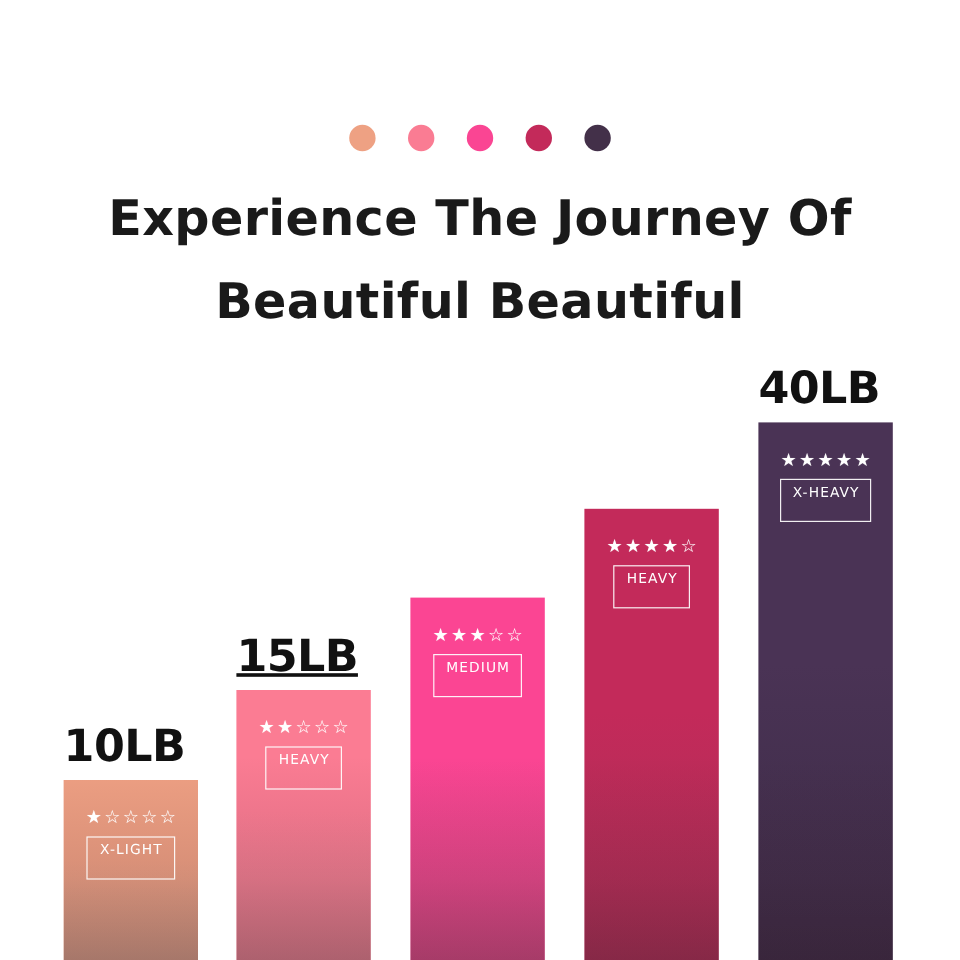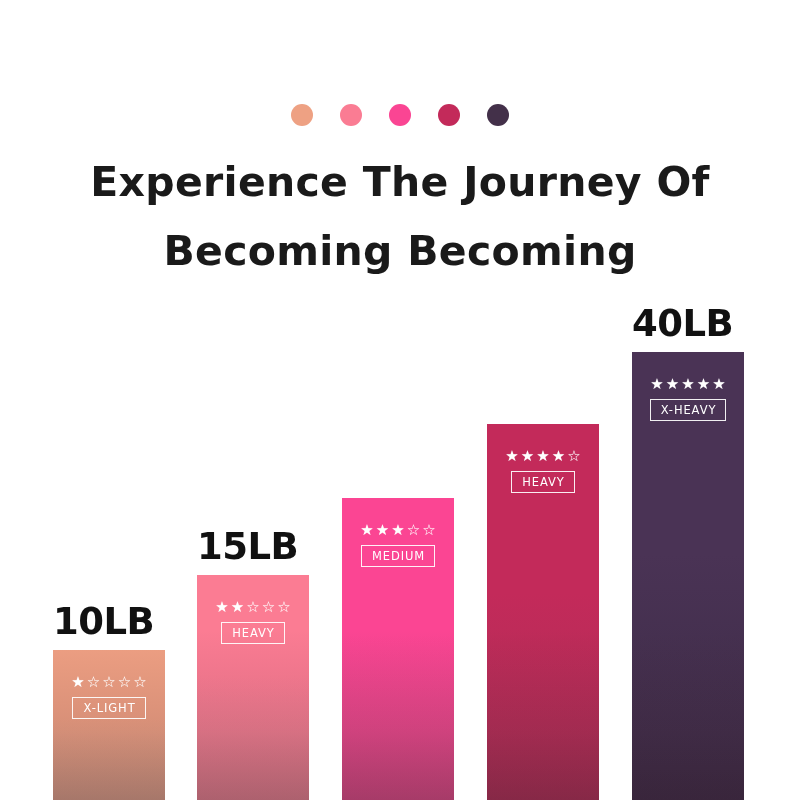--- a/index.html
+++ b/index.html
@@ -125,62 +125,62 @@
     text-shadow: 0 0 1px rgba(255,255,255,0.35);
   }
   .stars span { display: block; }
   .level-box {
     border: 1.6px solid rgba(255,255,255,0.92);
     color: #ffffff;
     font-family: "DejaVu Sans", "Liberation Sans", sans-serif;
     font-size: 11.5px;
     font-weight: 400;
     letter-spacing: 0.9px;
-    padding: 4px 9px 4px 10px;
+    padding: 4px 9px 18px 10px;
     line-height: 12px;
     white-space: nowrap;
   }
 </style>
 </head>
 <body>
 
 <div id="poster">
 
   <div class="dots-row">
       <span class="dot" style="background: rgb(238, 161, 131);"></span>
       <span class="dot" style="background: rgb(250, 124, 147);"></span>
       <span class="dot" style="background: rgb(250, 69, 147);"></span>
       <span class="dot" style="background: rgb(195, 42, 90);"></span>
       <span class="dot" style="background: rgb(67, 48, 73);"></span>
     </div>
 
   <div class="headline">
     <span class="line">Experience The Journey Of</span>
-    <span class="line">Becoming Becoming</span>
+    <span class="line">Beautiful Beautiful</span>
   </div>
 
   <div class="chart">
       <div class="bar-group" style="left: 53px; width: 112px; height: 800px;">
         <div class="weight-label" style="top: 602px;">10LB</div>
         <div class="bar" style="height: 150px; background: linear-gradient(rgb(240, 161, 132) 0%, rgb(240, 161, 132) 45%, rgb(217, 160, 137) 100%);">
           <div class="bar-shade"></div>
           <div class="badge-block" style="top: 24px;">
             <div class="stars">
               <span>★</span>
               <span>☆</span>
               <span>☆</span>
               <span>☆</span>
               <span>☆</span>
             </div>
             <div class="level-box">X-LIGHT</div>
           </div>
         </div>
       </div>
       <div class="bar-group" style="left: 197px; width: 112px; height: 800px;">
-        <div class="weight-label" style="top: 527px;">15LB</div>
+        <div class="weight-label" style="top: 527px; text-decoration: underline;">15LB</div>
         <div class="bar" style="height: 225px; background: linear-gradient(rgb(251, 124, 147) 0%, rgb(251, 124, 147) 45%, rgb(226, 128, 143) 100%);">
           <div class="bar-shade"></div>
           <div class="badge-block" style="top: 24px;">
             <div class="stars">
               <span>★</span>
               <span>★</span>
               <span>☆</span>
               <span>☆</span>
               <span>☆</span>
             </div>

